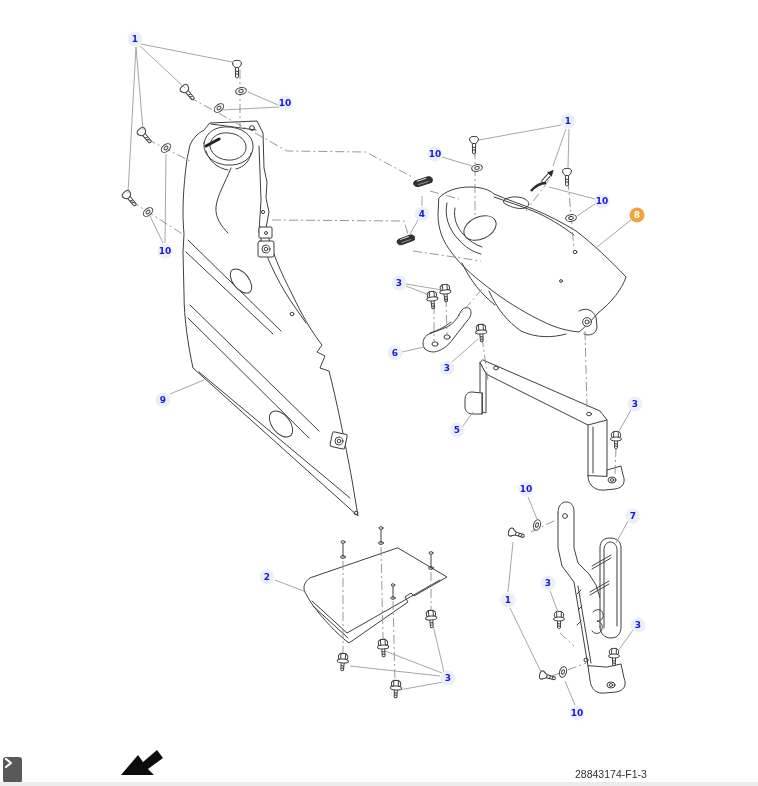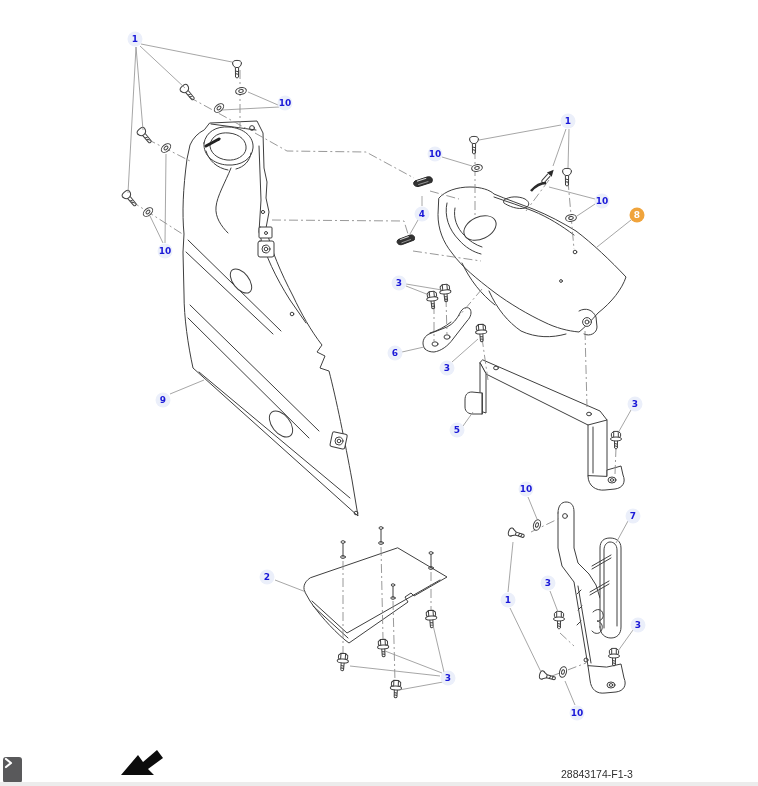--- a/index.html
+++ b/index.html
@@ -6,21 +6,21 @@
   .viewer{position:relative;width:758px;height:786px;background:#ffffff;overflow:hidden;
           font-family:"DejaVu Sans",sans-serif;}
   svg{position:absolute;left:0;top:0;}
   .lineart{stroke:#3f3f3f;stroke-width:1;fill:none;stroke-linejoin:round;stroke-linecap:round;}
   .leader{stroke:#8f8f8f;stroke-width:0.8;fill:none;}
   .dashdot{stroke:#8d8d8d;stroke-width:0.9;fill:none;stroke-dasharray:9 3 2 3;}
   .callout-text{font:bold 9px "DejaVu Sans",sans-serif;}
   .nav-toggle{position:absolute;left:3px;top:757px;width:19px;height:26px;background:#59595b;
               border:none;border-radius:3px;padding:0;cursor:pointer;display:flex;
               align-items:center;justify-content:center;}
-  .figure-ref{position:absolute;left:561px;top:768px;font:10.5px "Liberation Sans",sans-serif;
+  .figure-ref{position:absolute;left:575px;top:768px;font:10.5px "Liberation Sans",sans-serif;
               color:#2f2f2f;white-space:nowrap;text-align:right;}
   .hscroll{position:absolute;left:0;bottom:0;width:758px;height:4px;background:#ececec;}
 </style>
 </head>
 <body>
 
 <div class="viewer">
 
 <svg width="758" height="786" viewBox="0 0 758 786">
   <defs>

